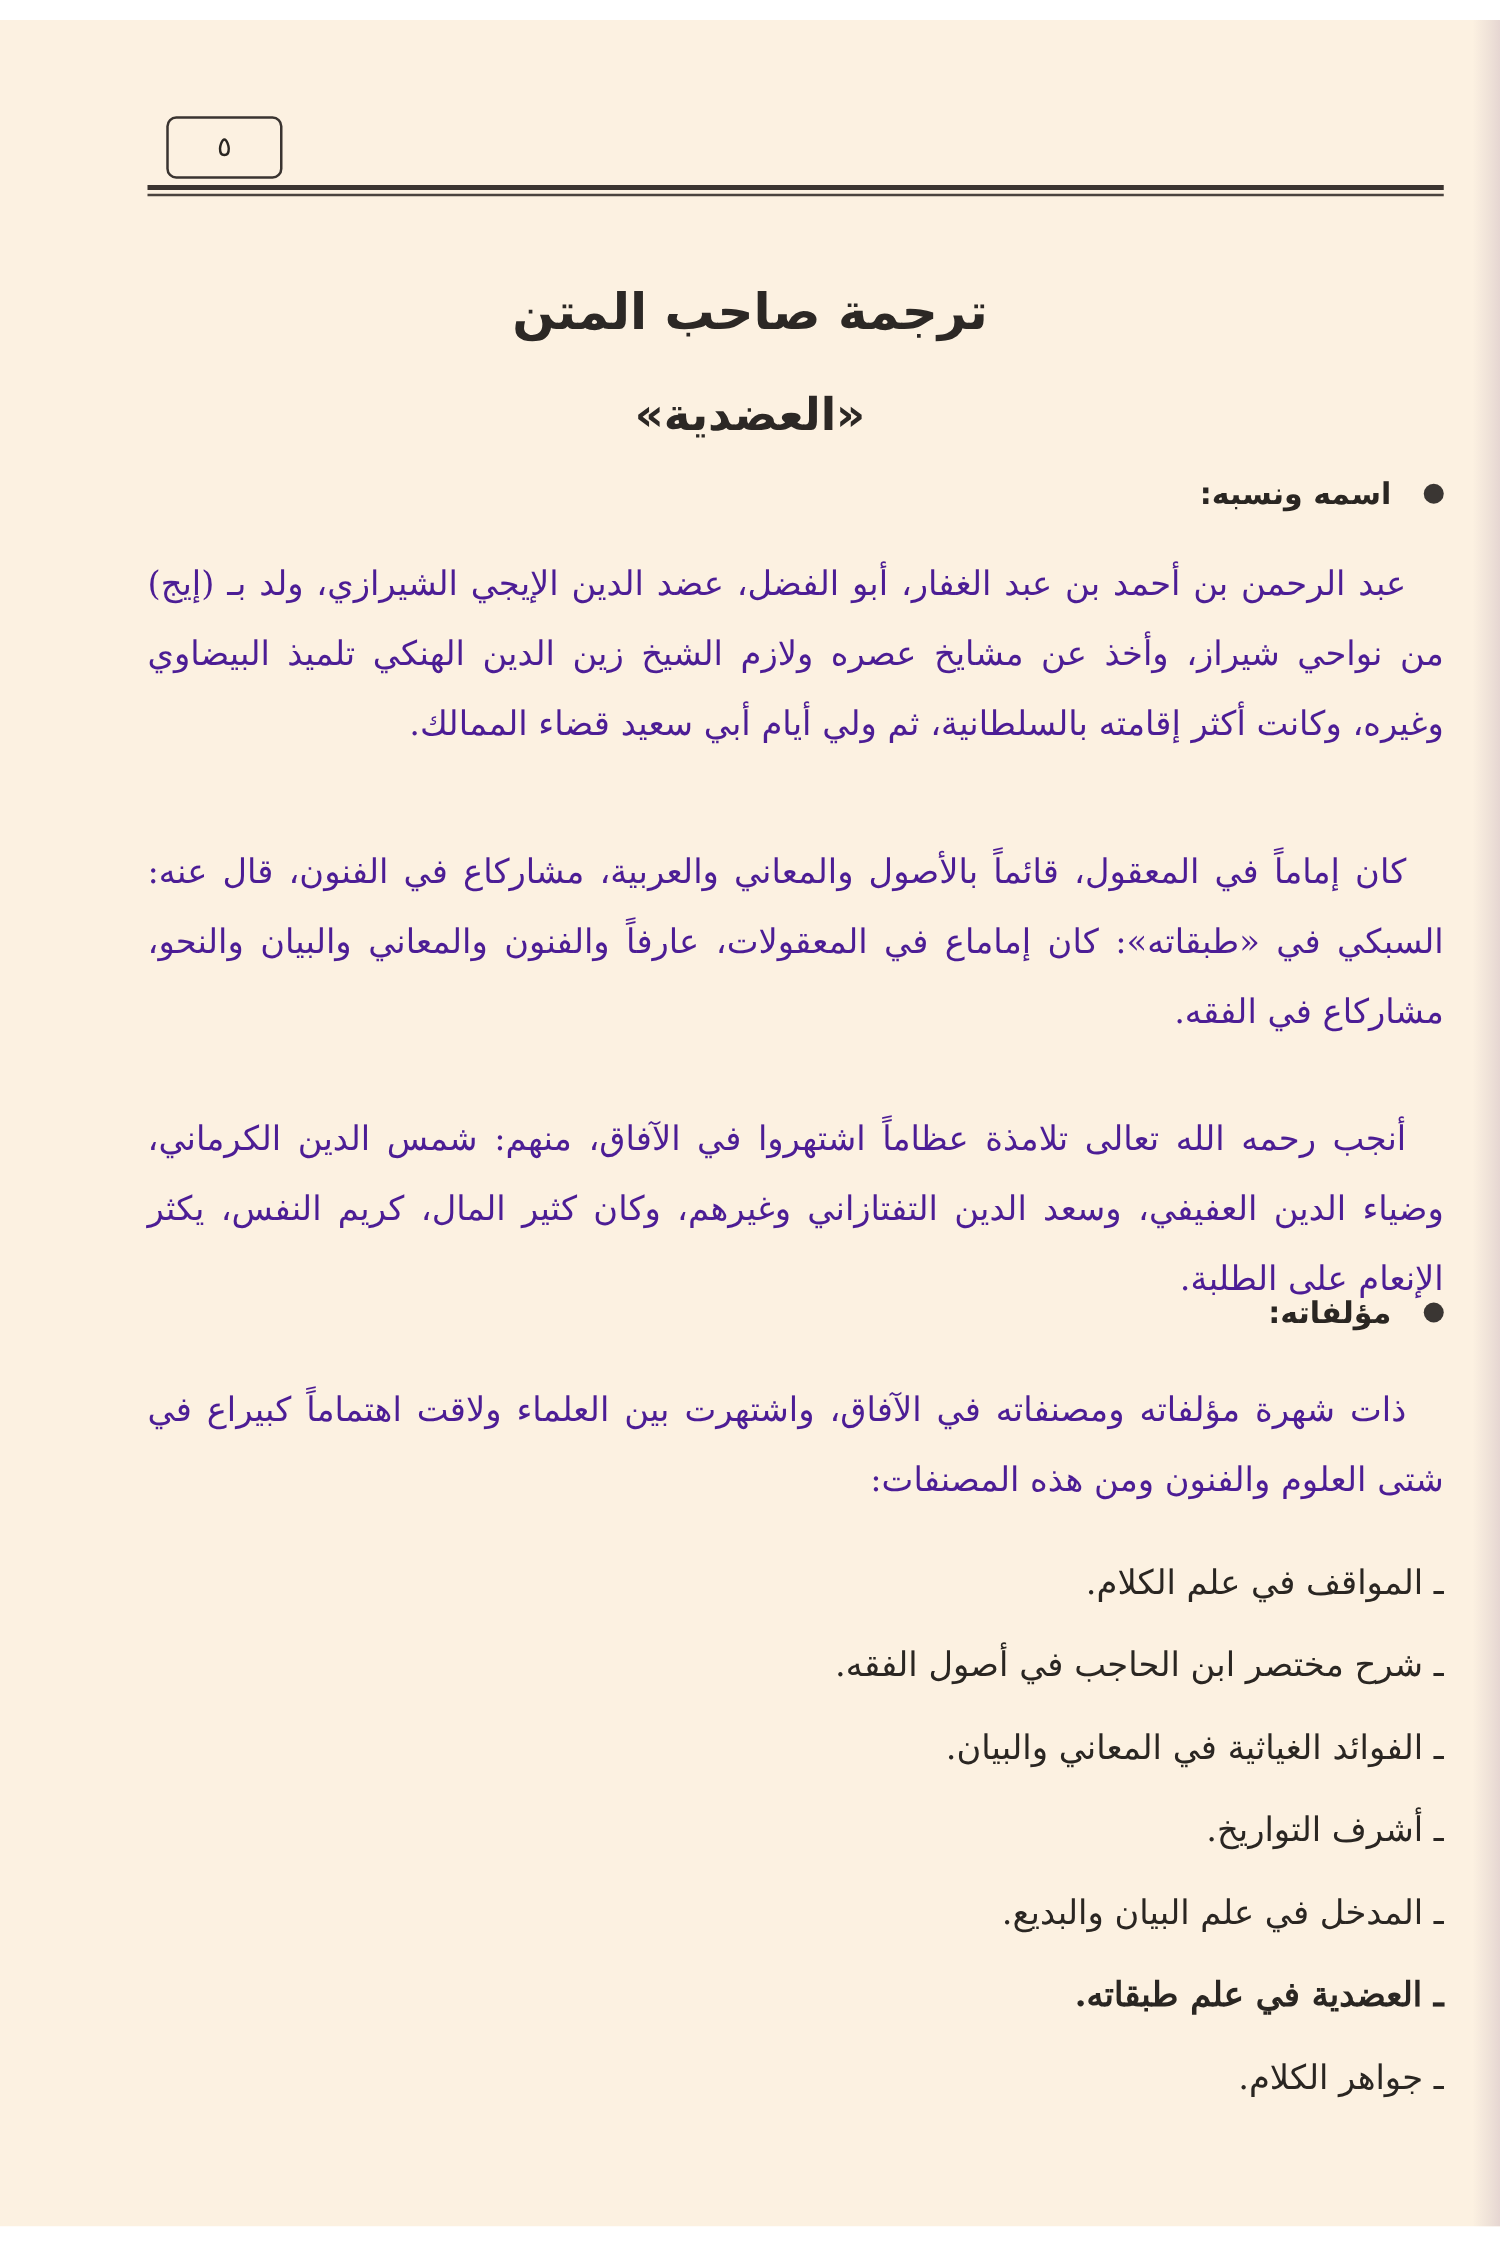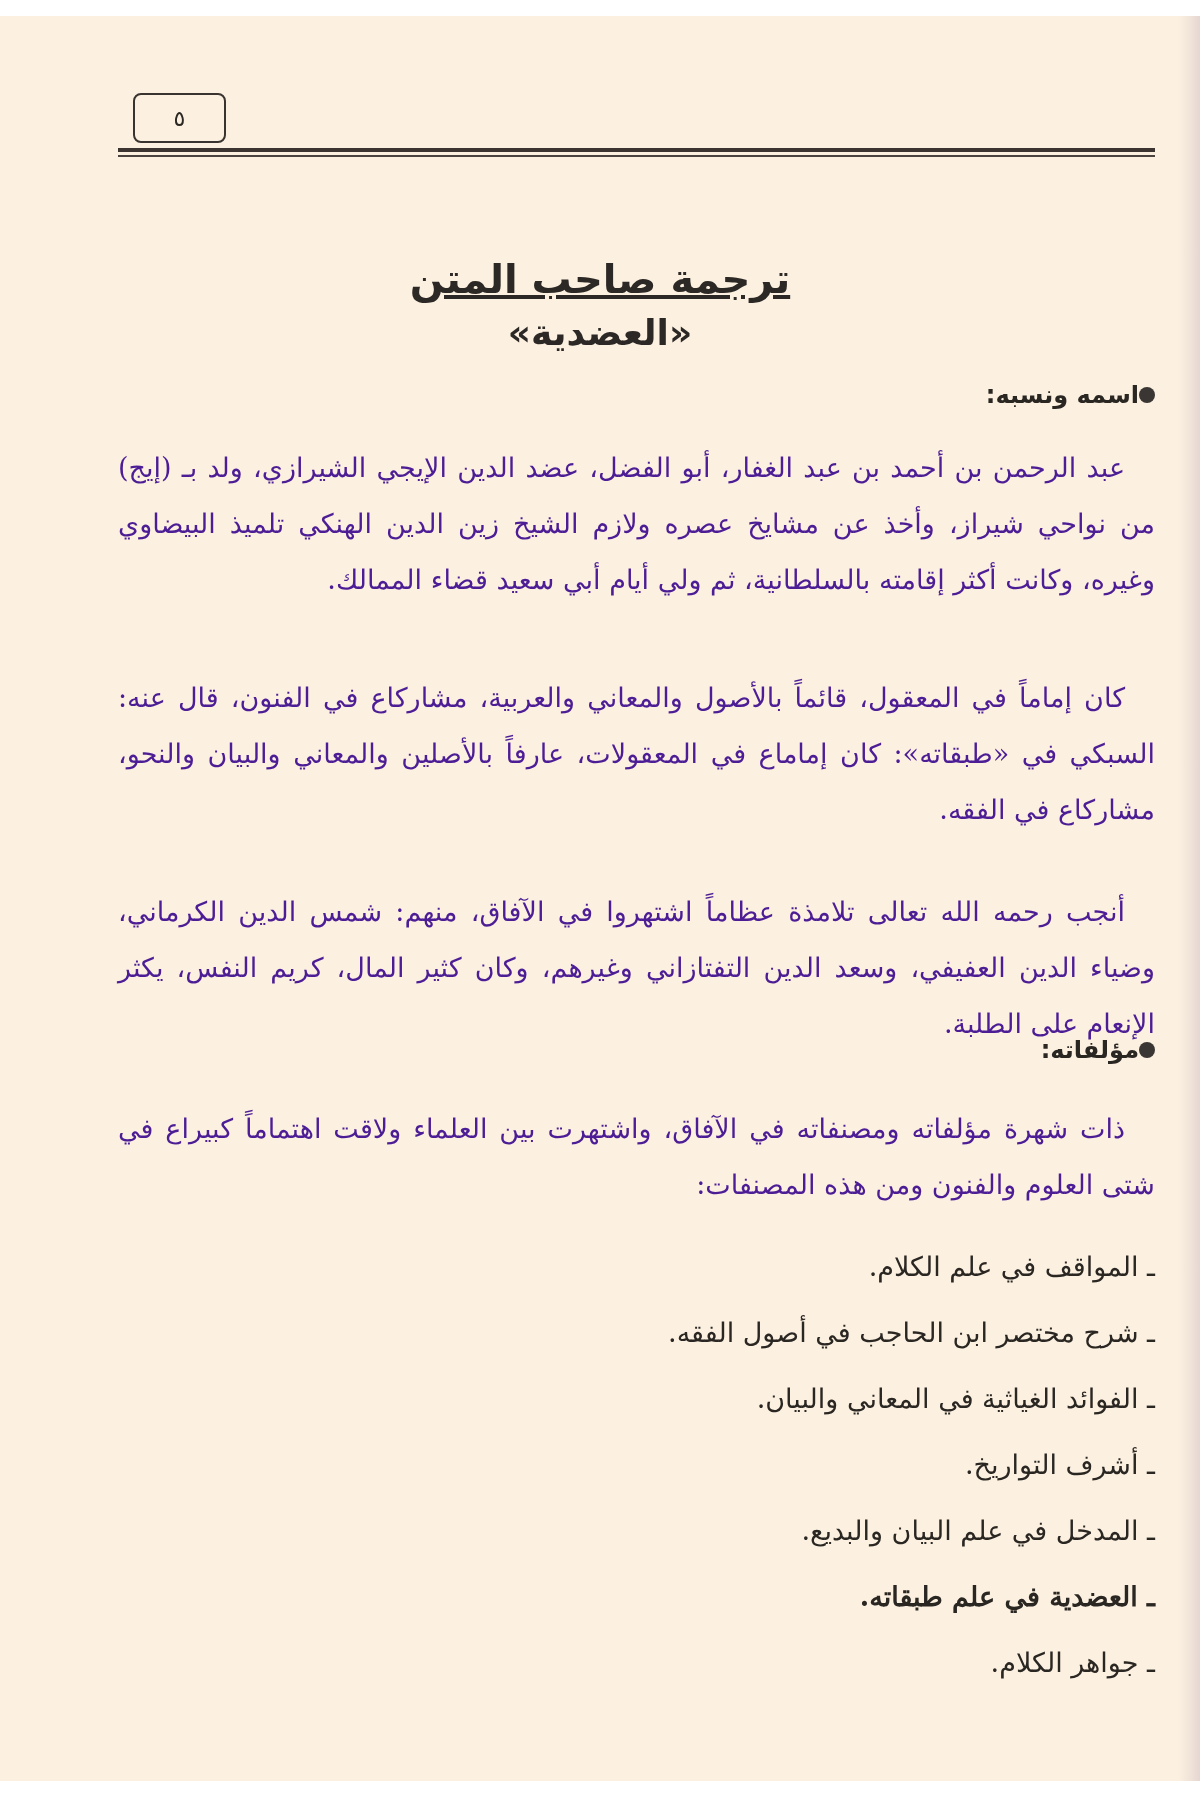--- a/index.html
+++ b/index.html
@@ -66,21 +66,21 @@
     .title {
       position: absolute;
       left: 0;
       width: 1200px;
       text-align: center;
       direction: rtl;
       font-family: "DejaVu Sans", sans-serif;
       font-weight: bold;
       color: #2c2825;
     }
-    .title-1 { top: 240px; font-size: 40px; text-decoration: underline; }
+    .title-1 { top: 211px; font-size: 40px; }
     .title-2 { top: 296px; font-size: 36px; }
 
     .text-block {
       position: absolute;
       left: 118px;
       width: 1037px;
       direction: rtl;
       text-align: justify;
       text-align-last: right;
       font-size: 27px;
@@ -94,20 +94,21 @@
     .section-heading {
       position: absolute;
       right: 45px;
       direction: rtl;
       font-family: "DejaVu Sans", sans-serif;
       font-weight: bold;
       font-size: 24px;
       color: #2a2622;
       display: flex;
       align-items: center;
+      gap: 26px;
     }
     .bullet-dot {
       width: 16px;
       height: 16px;
       border-radius: 50%;
       background: #3a3633;
       display: inline-block;
     }
     .list {
       position: absolute;
@@ -144,21 +145,21 @@
 
   <div class="section-heading" style="top:365px;">
     <span class="bullet-dot"></span>
     <span>اسمه ونسبه:</span>
   </div>
 
   <div class="text-block" style="top:424px;">
     <p class="para">عبد الرحمن بن أحمد بن عبد الغفار، أبو الفضل، عضد الدين الإيجي الشيرازي، ولد بـ (إيج) من نواحي شيراز، وأخذ عن مشايخ عصره ولازم الشيخ زين الدين الهنكي تلميذ البيضاوي وغيره، وكانت أكثر إقامته بالسلطانية، ثم ولي أيام أبي سعيد قضاء الممالك.</p>
   </div>
   <div class="text-block" style="top:654px;">
-    <p class="para">كان إماماً في المعقول، قائماً بالأصول والمعاني والعربية، مشاركاع في الفنون، قال عنه: السبكي في «طبقاته»: كان إماماع في المعقولات، عارفاً بالأصلين والمعاني والبيان والنحو، مشاركاع في الفقه.</p>
+    <p class="para">كان إماماً في المعقول، قائماً بالأصول والمعاني والعربية، مشاركاع في الفنون، قال عنه: السبكي في «طبقاته»: كان إماماع في المعقولات، عارفاً والفنون والمعاني والبيان والنحو، مشاركاع في الفقه.</p>
   </div>
   <div class="text-block" style="top:868px;">
     <p class="para">أنجب رحمه الله تعالى تلامذة عظاماً اشتهروا في الآفاق، منهم: شمس الدين الكرماني، وضياء الدين العفيفي، وسعد الدين التفتازاني وغيرهم، وكان كثير المال، كريم النفس، يكثر الإنعام على الطلبة.</p>
   </div>
 
   <div class="section-heading" style="top:1020px;margin-left:23px;">
     <span class="bullet-dot"></span>
     <span>مؤلفاته:</span>
   </div>
 

